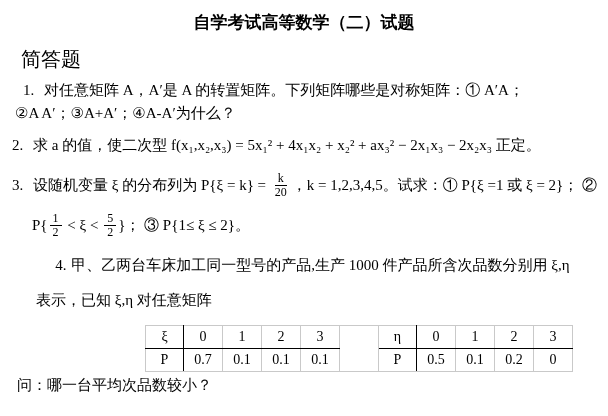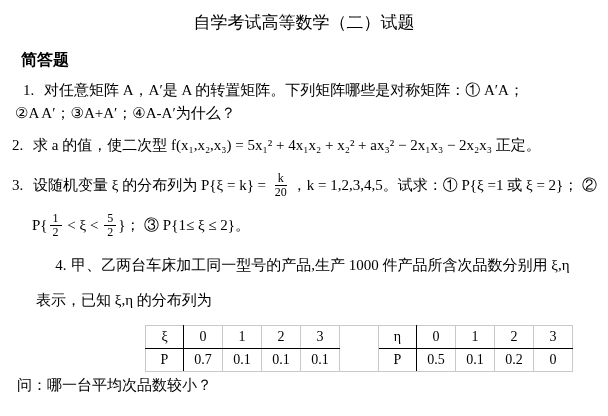--- a/index.html
+++ b/index.html
@@ -13,28 +13,28 @@
     overflow: hidden;
     color: #000;
     font-family: "Liberation Serif", "DejaVu Serif", serif;
   }
   .page { width: 608px; height: 416px; position: relative; }
 
   .title {
     margin: 12px 0 16px 0;
     font-size: 17px;
     line-height: 22px;
-    font-weight: normal;
+    font-weight: bold;
     text-align: center;
   }
   .section-heading {
     margin: 12px 0 0 21px;
-    font-size: 16px;
+    font-size: 20px;
     line-height: 19px;
-    font-weight: bold;
+    font-weight: normal;
   }
 
   .qline {
     font-size: 15px;
     line-height: 19px;
     white-space: nowrap;
   }
   .qline span { white-space: pre; }
 
   .qnum {
@@ -117,21 +117,21 @@
       <span class="frac"><span class="num">1</span><span class="den">2</span></span>
       <span> &lt; ξ &lt; </span>
       <span class="frac"><span class="num">5</span><span class="den">2</span></span>
       <span>}； ③ P{1≤ ξ ≤ 2}。</span>
   </div>
 
   <div class="qline q4-l1">
     <span class="qnum">4.</span><span>甲、乙两台车床加工同一型号的产品,生产 1000 件产品所含次品数分别用 ξ,η</span>
   </div>
   <div class="qline q4-l2">
-    <span>表示，已知 ξ,η 的分布列为</span>
+    <span>表示，已知 ξ,η 对任意矩阵</span>
   </div>
 
   <table class="dist">
     <tbody>
       <tr>
         <td class="varcol bb br">ξ</td>
         <td class="bb">0</td>
         <td class="bb">1</td>
         <td class="bb">2</td>
         <td class="bb">3</td>

